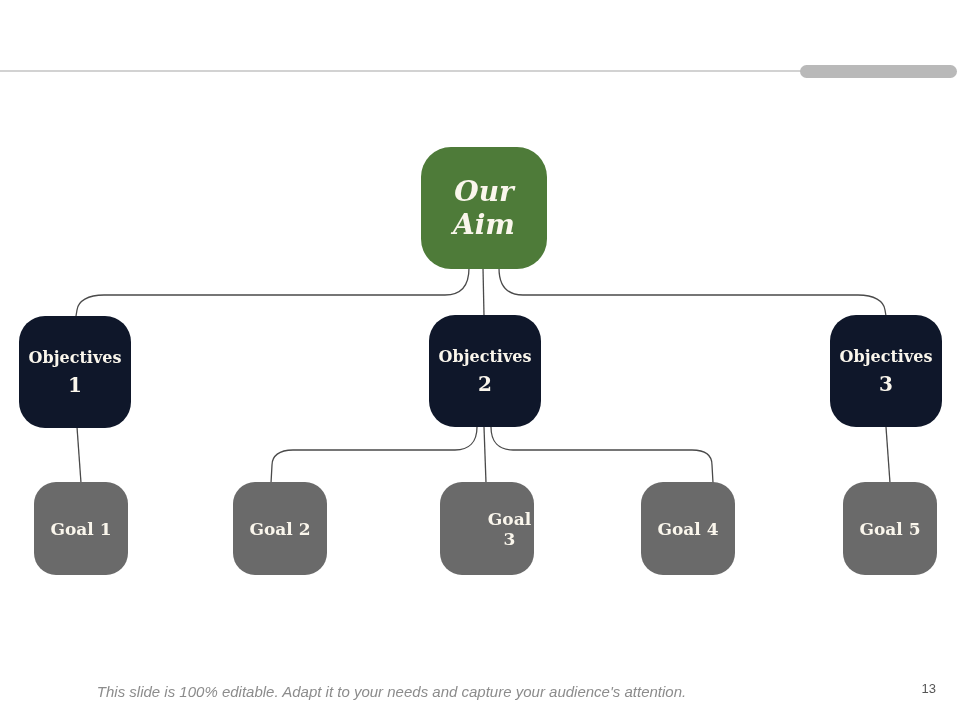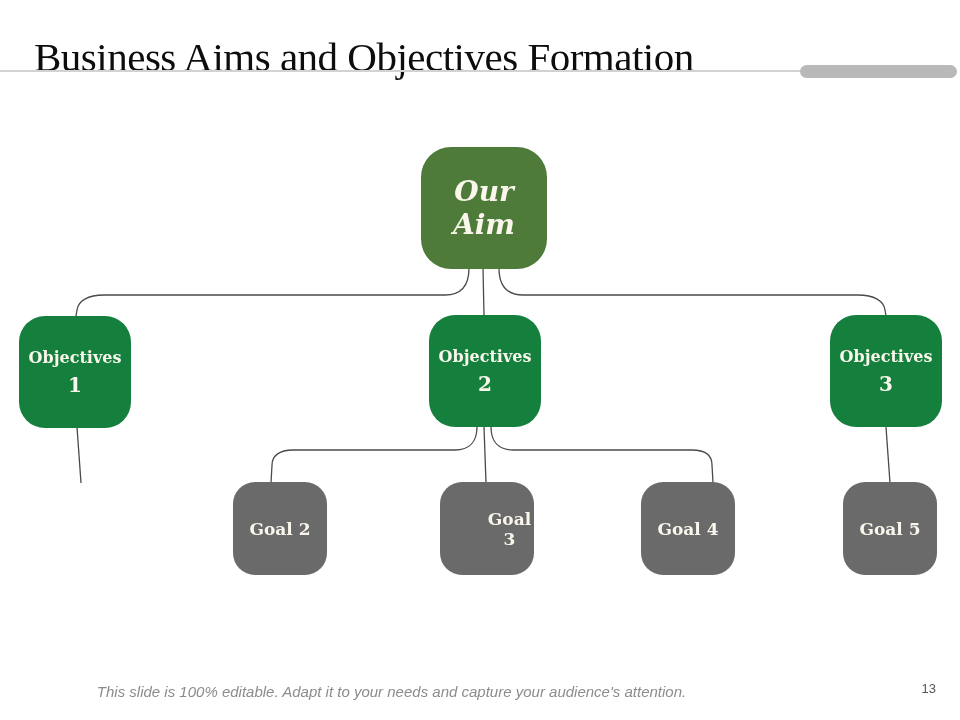--- a/index.html
+++ b/index.html
@@ -49,21 +49,21 @@
     text-align:center;
     box-sizing:border-box;
   }
   .node-aim{
     left:421px;top:147px;width:126px;height:122px;
     background:#4e7b39;border-radius:30px;
     font-style:italic;
     font-size:28px;line-height:33px;
   }
   .node-objective{
-    background:#15803d;border-radius:26px;
+    background:#0f172a;border-radius:26px;
     width:112px;height:112px;
   }
   .node-objective .obj-label{font-size:16px;line-height:20px;}
   .node-objective .obj-number{font-size:20px;line-height:24px;margin-top:5px;}
   .node-obj-1{left:19px;top:316px;}
   .node-obj-2{left:429px;top:315px;}
   .node-obj-3{left:830px;top:315px;}
 
   .node-goal{
     background:#6a6a6a;border-radius:22px;
@@ -86,21 +86,20 @@
   .page-number{
     position:absolute;right:24px;top:681px;
     font-size:13px;color:#555555;
   }
 </style>
 </head>
 <body>
 
 <div class="slide">
 
-  <h1 class="title">Business Aims and Objectives Formation</h1>
   <div class="title-rule"></div>
   <div class="title-accent"></div>
 
   <div class="diagram">
 
     <svg class="connectors" viewBox="0 0 960 720" xmlns="http://www.w3.org/2000/svg">
 
       <path d="M 483 268 L 484 316"></path>
       <path d="M 469 268 C 469 287 460 295 445 295 L 104 295 C 88 295 78 301 77 310 L 76 316"></path>
       <path d="M 499 268 C 499 287 508 295 523 295 L 858 295 C 874 295 884 301 885 310 L 886 316"></path>
@@ -123,20 +122,23 @@
     </div>
     <div class="node node-objective node-obj-2">
       <span class="obj-label">Objectives</span>
       <span class="obj-number">2</span>
     </div>
     <div class="node node-objective node-obj-3">
       <span class="obj-label">Objectives</span>
       <span class="obj-number">3</span>
     </div>
 
+    <div class="node node-goal node-goal-1">
+      <span>Goal 1</span>
+    </div>
     <div class="node node-goal node-goal-2">
       <span>Goal 2</span>
     </div>
     <div class="node node-goal node-goal-3">
       <span>Goal 3</span>
     </div>
     <div class="node node-goal node-goal-4">
       <span>Goal 4</span>
     </div>
     <div class="node node-goal node-goal-5">

